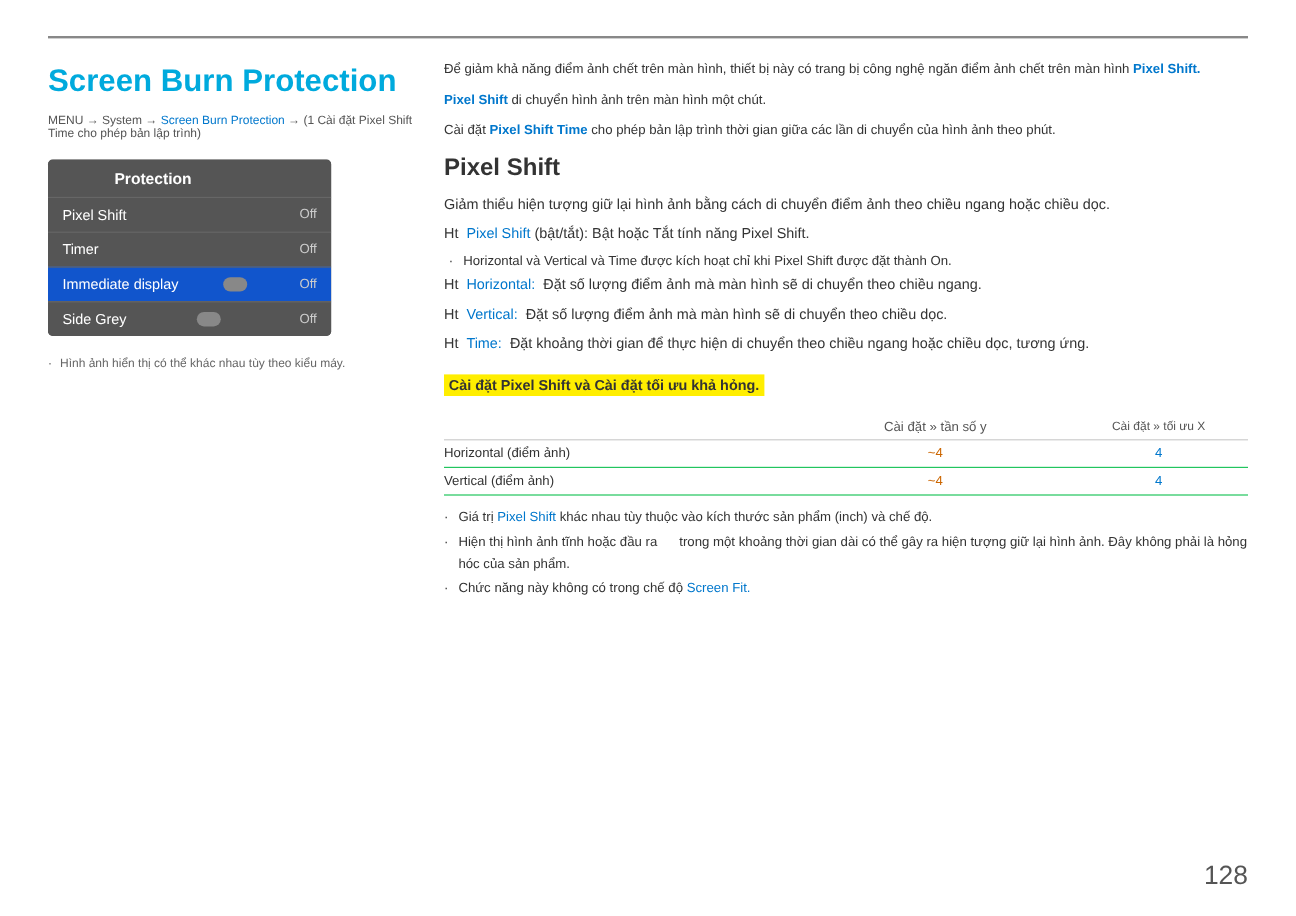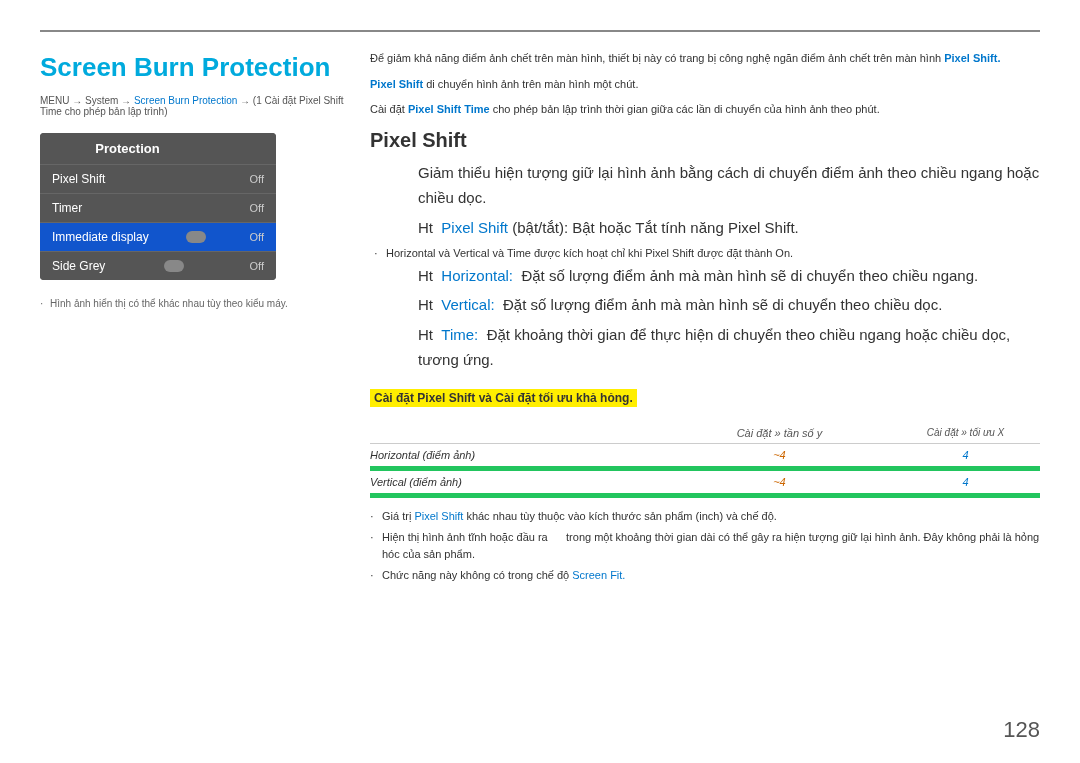--- a/index.html
+++ b/index.html
@@ -131,25 +131,24 @@
     }
 
     .section-title {
       font-size: 20px;
       font-weight: bold;
       color: #333;
       margin: 10px 0 8px 0;
     }
 
     .body-text {
-      font-size: 15px;
+      font-size: 12px;
       color: #333;
       line-height: 1.7;
       margin-bottom: 4px;
-      margin-left: 48px;
     }
 
     .body-text .blue {
       color: #0077cc;
     }
 
     .indent-item {
       padding-left: 16px;
       font-size: 11px;
       color: #333;
@@ -168,21 +167,20 @@
       font-size: 12px;
       font-weight: bold;
       color: #333;
       margin: 8px 0;
       display: inline-block;
     }
 
     .table-section {
       margin-top: 8px;
       width: 100%;
-      font-style: italic;
     }
 
     .table-header-row {
       display: flex;
       border-bottom: 1px solid #ccc;
       padding: 4px 0;
     }
 
     .table-col-label {
       flex: 2;
@@ -199,21 +197,21 @@
 
     .table-col-val2 {
       flex: 1;
       text-align: center;
       font-size: 10px;
       color: #555;
     }
 
     .table-data-row {
       display: flex;
-      border-bottom: 5px solid #22c55e;
+      border-bottom: 1px solid #22c55e;
       padding: 5px 0;
       align-items: flex-start;
     }
 
     .table-data-row .col-label {
       flex: 2;
       font-size: 11px;
       color: #333;
     }
 

